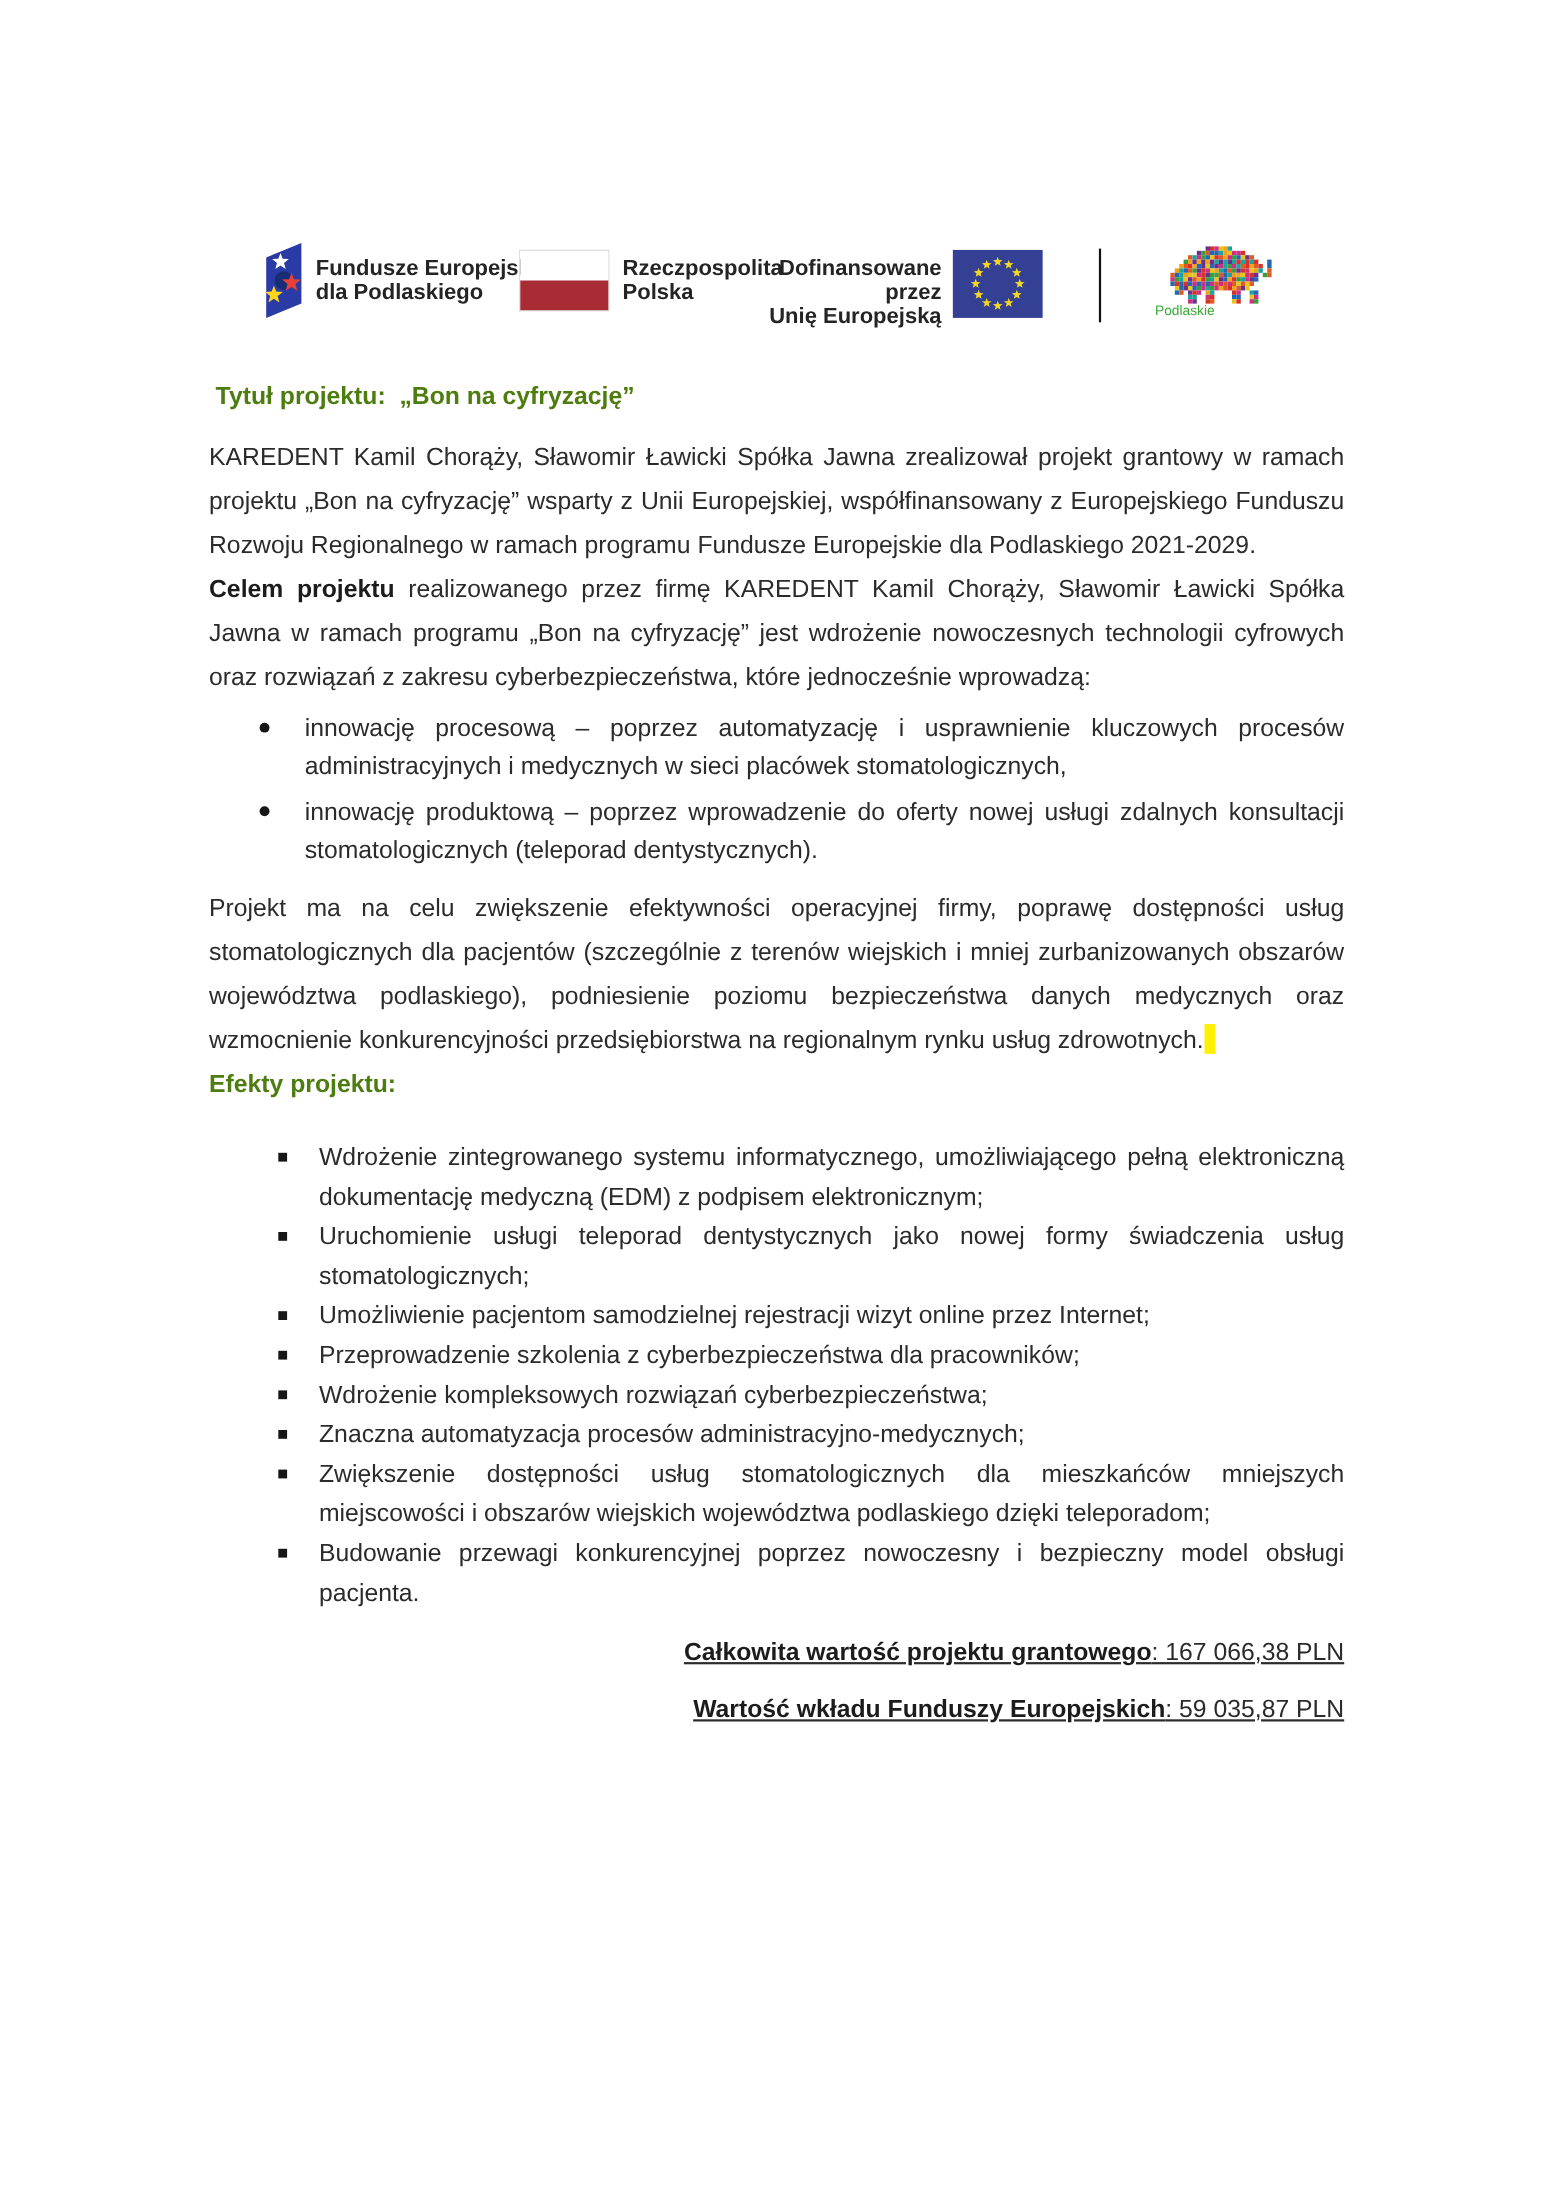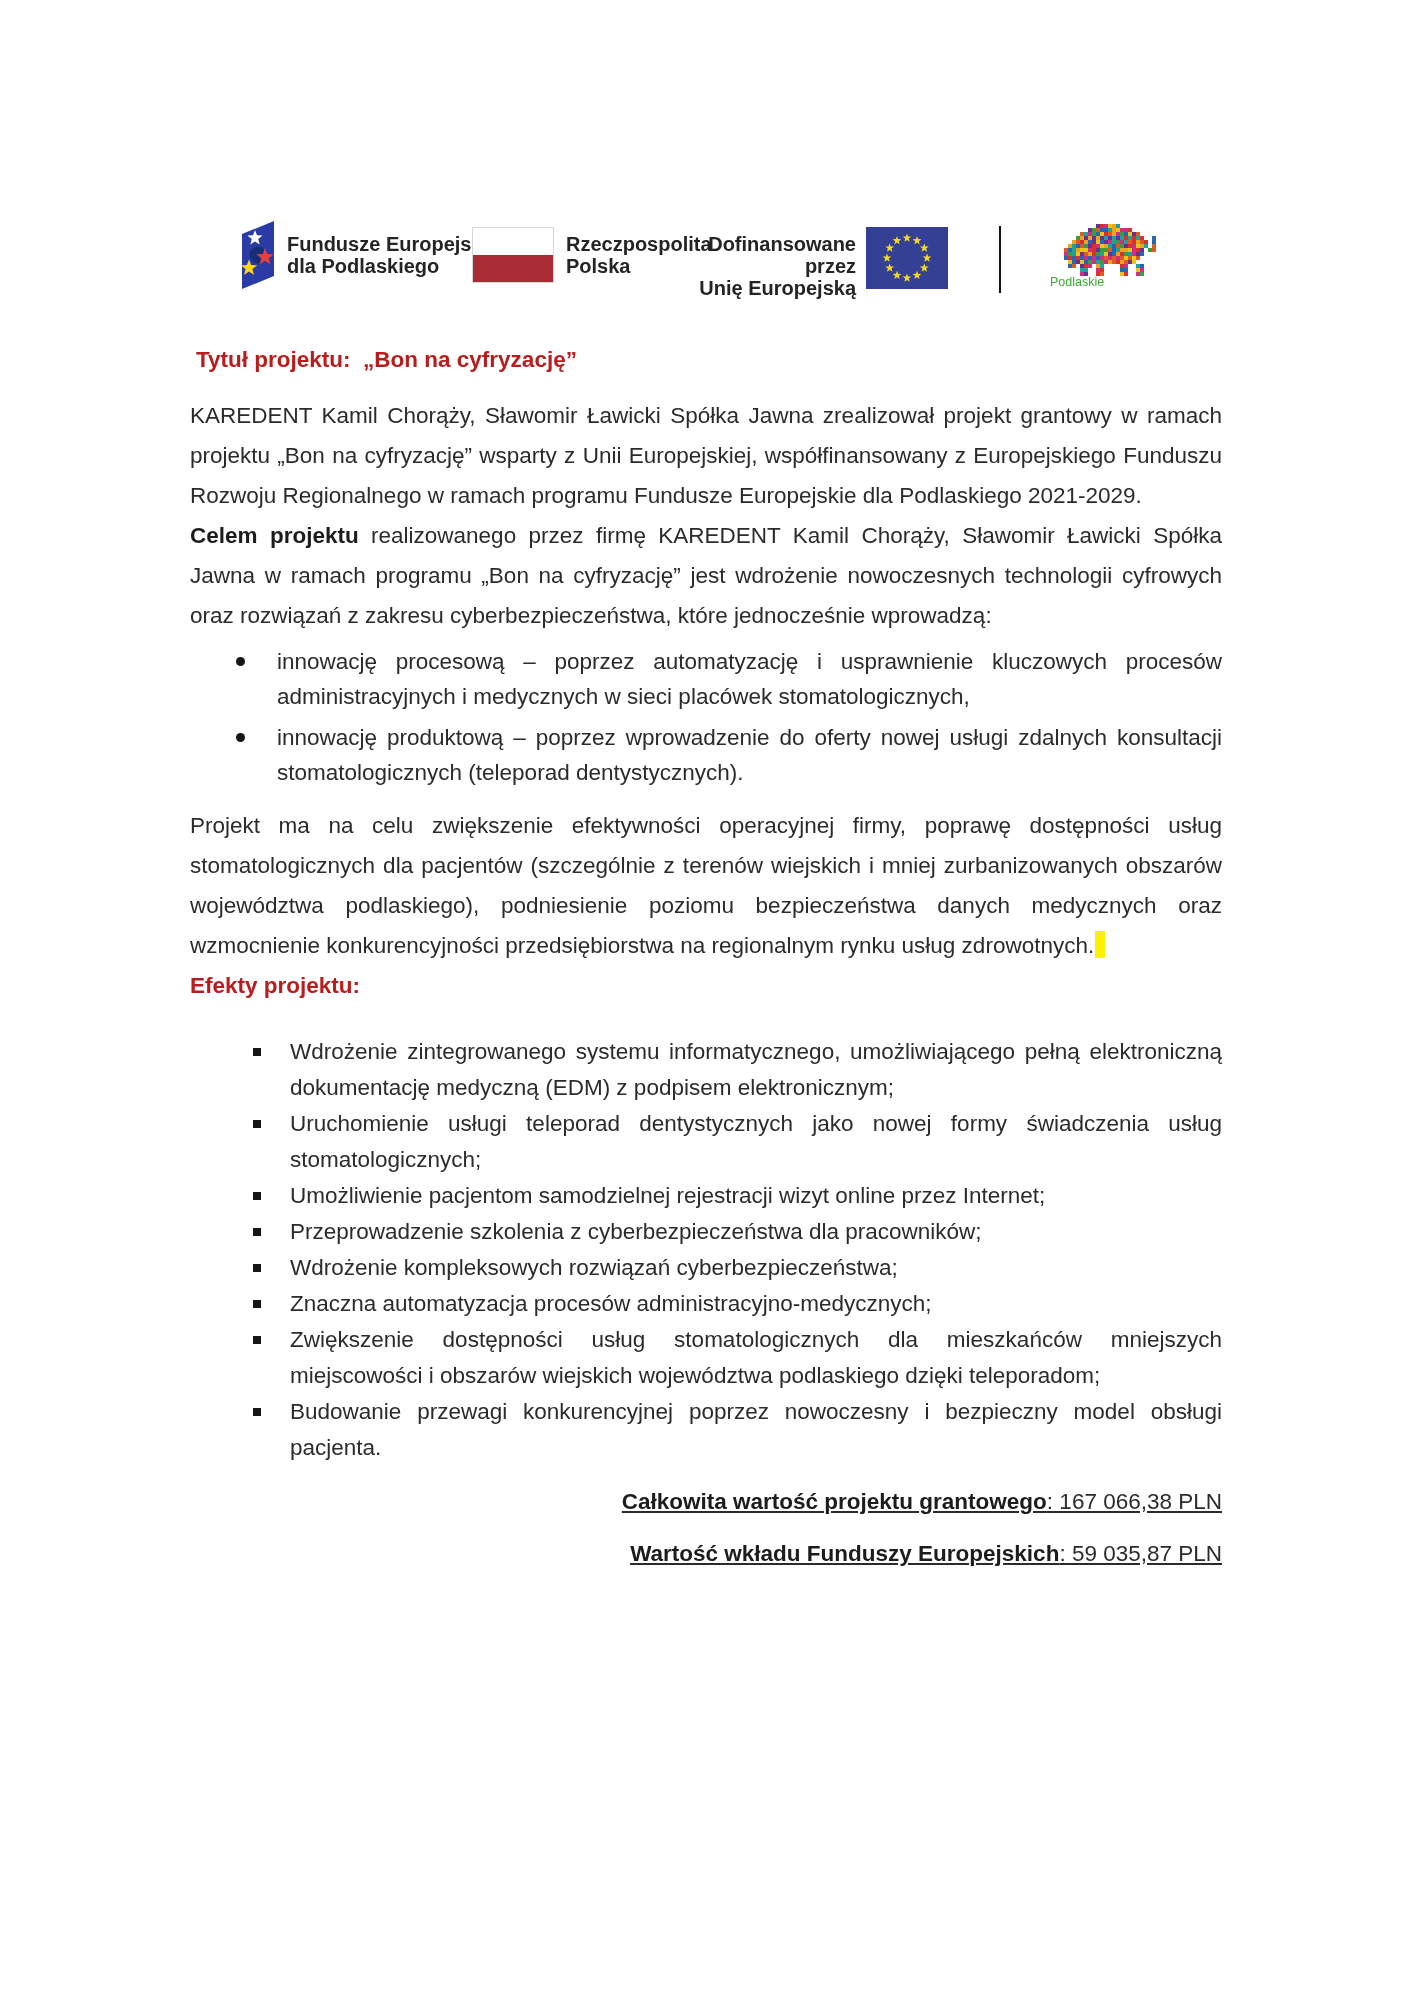--- a/index.html
+++ b/index.html
@@ -13,21 +13,21 @@
   .logo-caption span{display:block;}
   .caption-right{text-align:right;}
   .flag-pl{width:80px;height:54px;border:1px solid #d6d6d6;box-sizing:content-box;}
   .flag-pl .white{height:27px;background:#fff;}
   .flag-pl .red{height:27px;background:#a92b33;}
   .divider{width:2px;height:67px;background:#121212;}
 
   
   main{position:absolute;top:310px;left:190px;width:1032px;}
   p,li{font-size:22.5px;line-height:40px;text-align:justify;color:#2b2b2b;margin:0;}
-  h1,h2{font-size:22.5px;line-height:40px;font-weight:bold;color:#b91c1c;margin:0;}
+  h1,h2{font-size:22.5px;line-height:40px;font-weight:bold;color:#4d7c0f;margin:0;}
   h1{margin-top:30px;padding-left:6px;white-space:pre-wrap;}
   .p-intro{margin-top:16px;}
   .p-goal{margin-top:0;}
   .p-goal b{color:#1c1c1c;}
   ul{list-style:none;margin:0;padding:0;}
   ul.disc{margin-top:8px;}
   ul.disc li{line-height:35px;padding-left:87px;position:relative;margin-bottom:6px;}
   ul.disc li::before{content:"";position:absolute;left:46px;top:13px;width:9px;height:9px;border-radius:50%;background:#161616;}
   .p-impact{margin-top:16px;}
   .hl{display:inline-block;width:10px;height:27px;background:#ffef00;vertical-align:-5px;margin-left:1px;}

